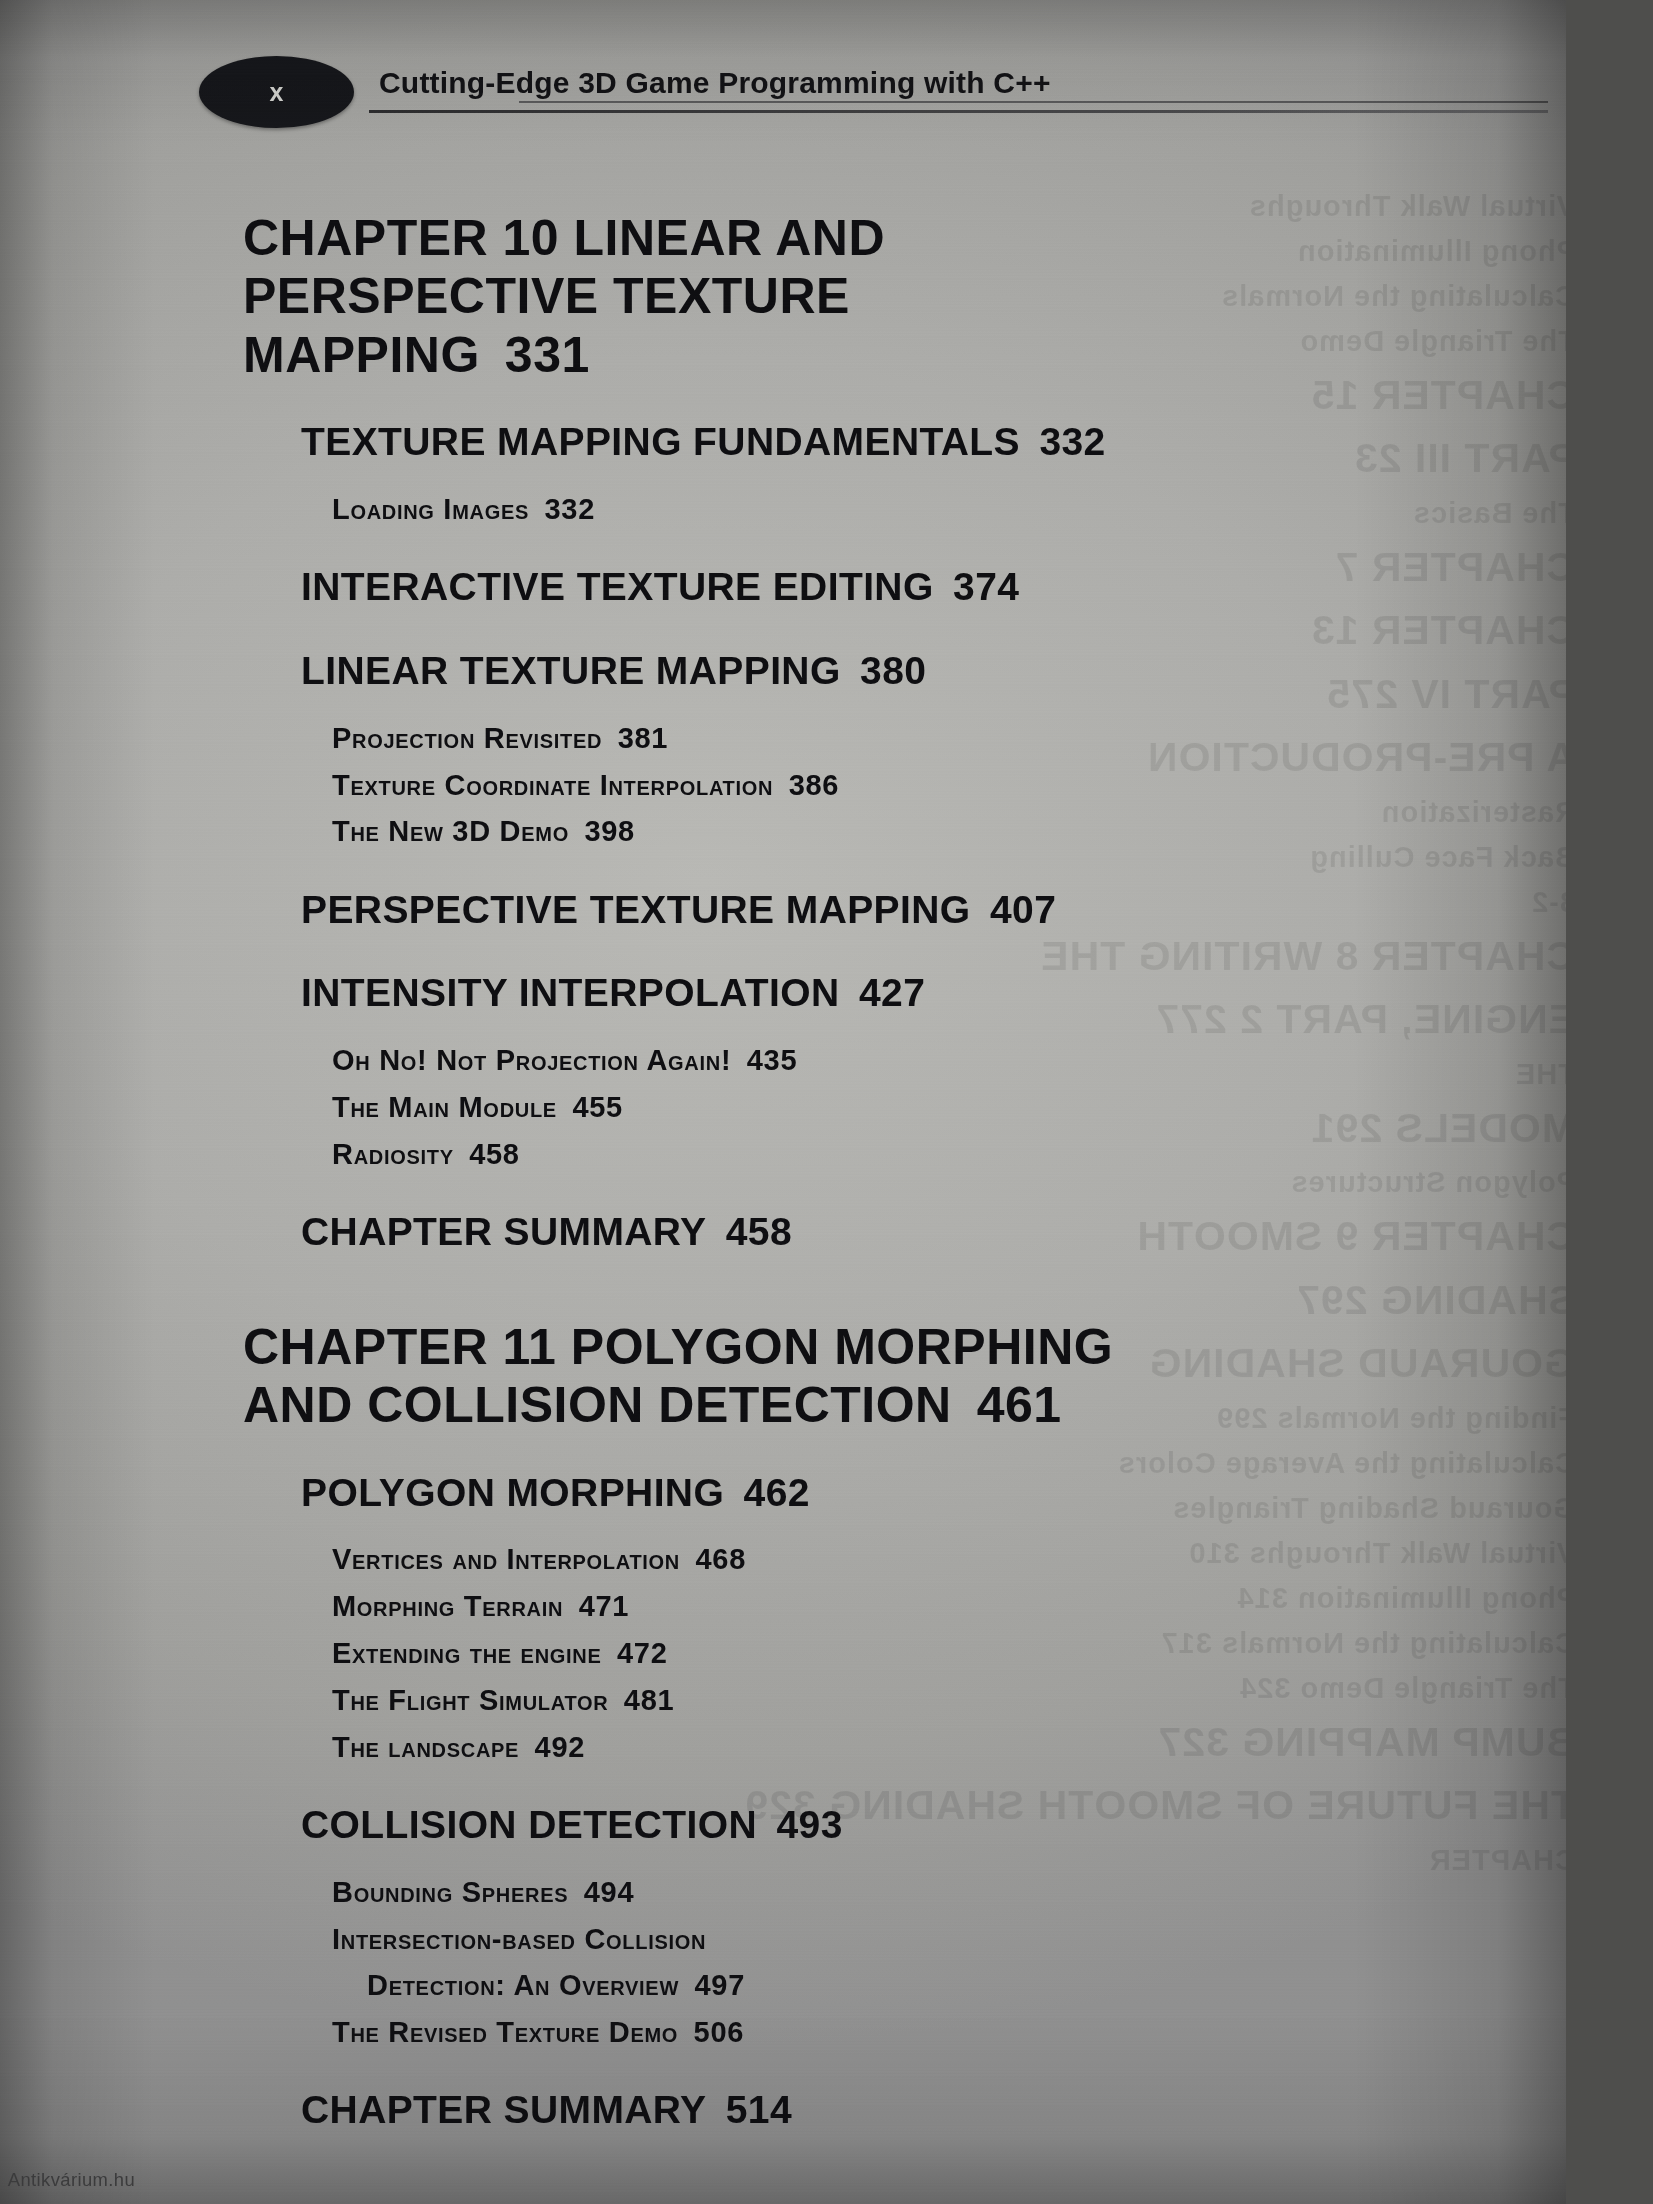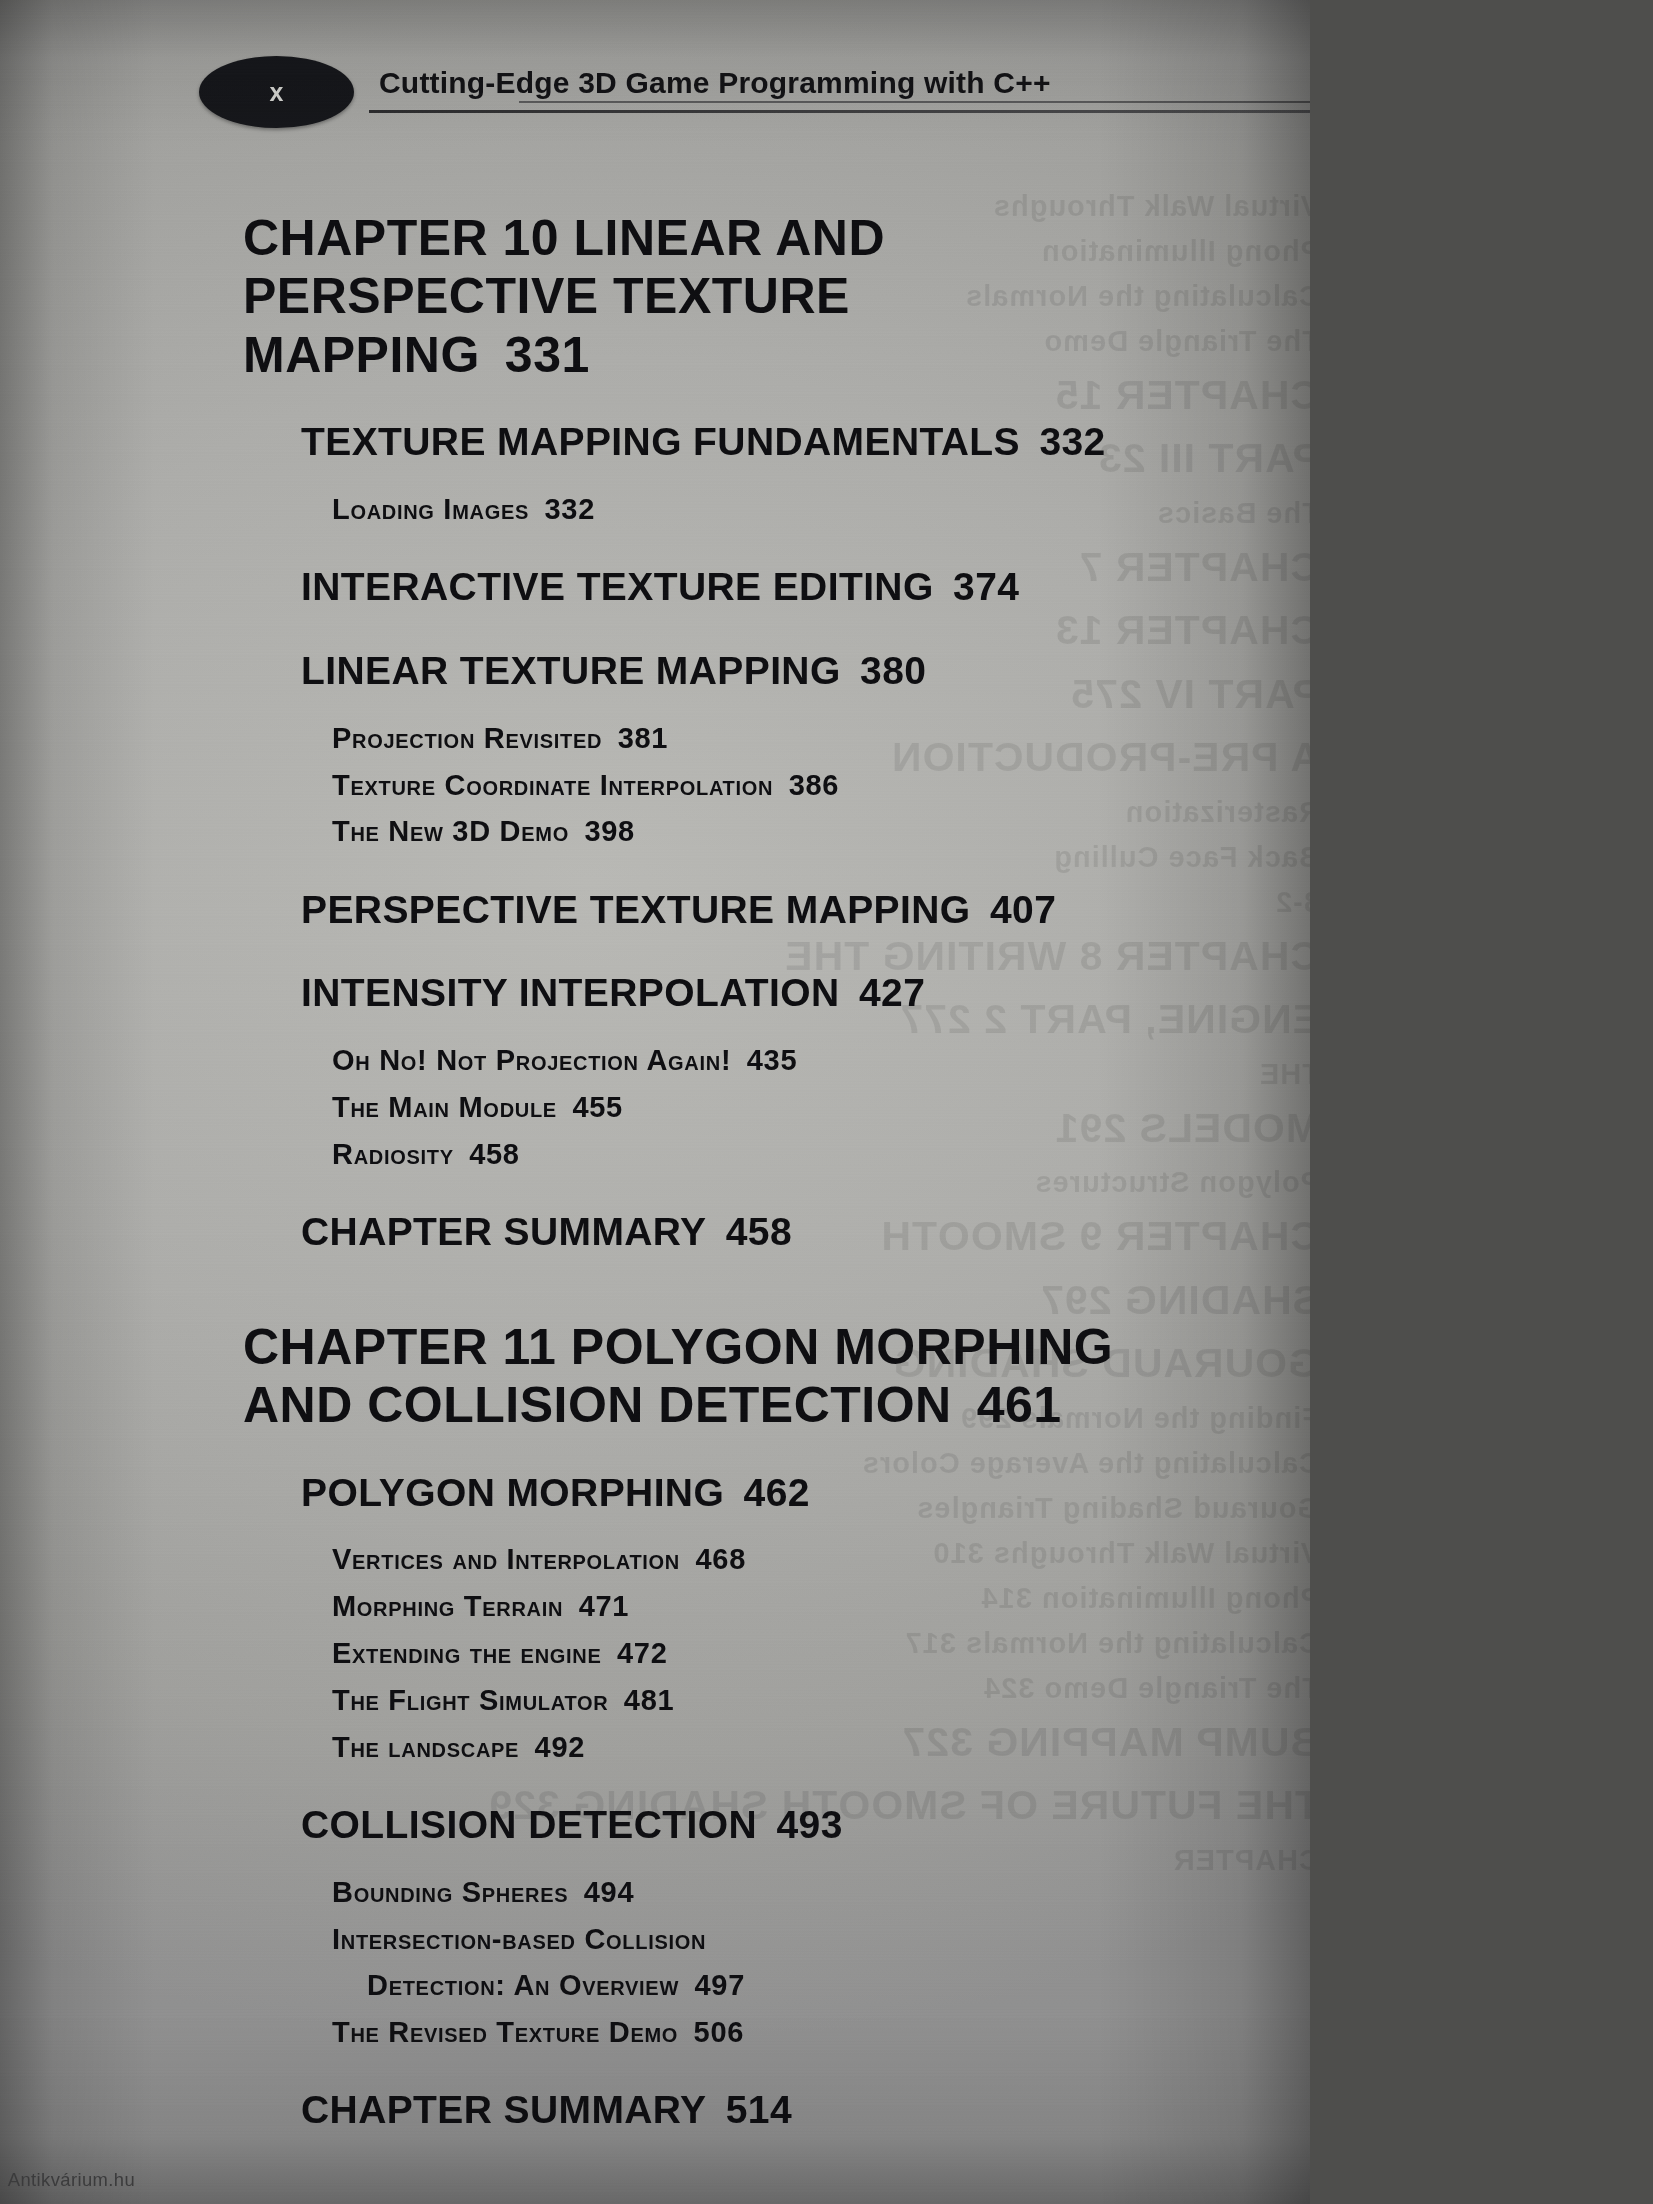--- a/index.html
+++ b/index.html
@@ -10,21 +10,21 @@
   body {
     width: 1654px;
     height: 2205px;
     overflow: hidden;
     font-family: "Liberation Sans", sans-serif;
   }
 
   
   #page {
     position: relative;
-    width: 1310px;
+    width: 1566px;
     height: 2205px;
     background:
       radial-gradient(ellipse 1456px 1164px at 45% 40%, #b9b9b5 0%, #adadaa 45%, #a0a09d 75%, #909090 100%);
     overflow: hidden;
   }
   
   #ghost {
     position: absolute;
     top: 184px;
     right: -9.7px;

